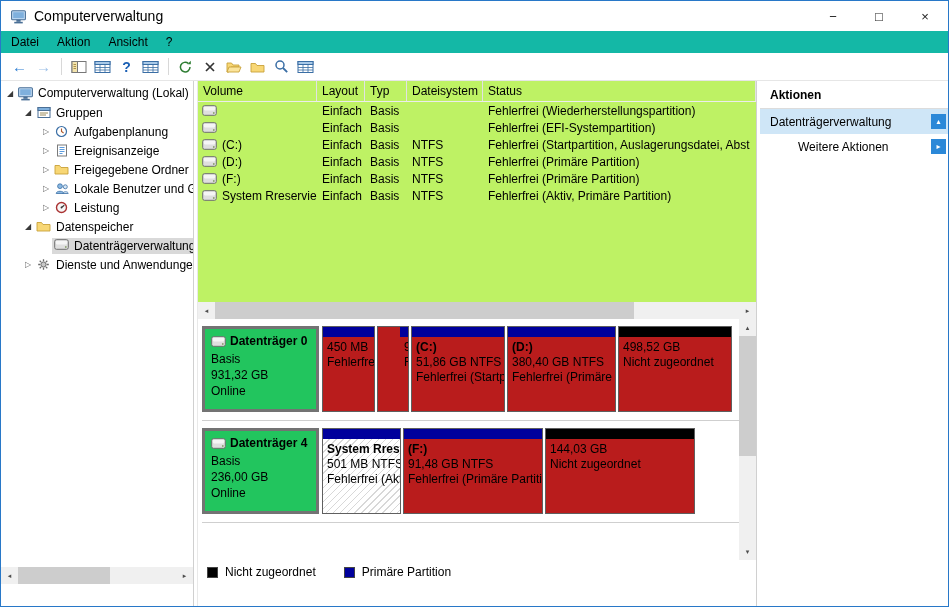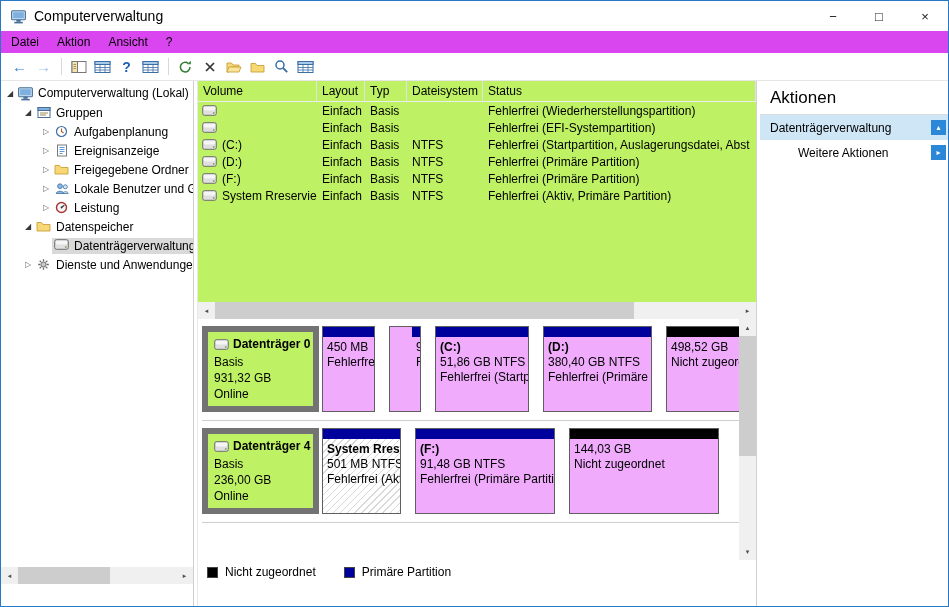--- a/index.html
+++ b/index.html
@@ -7,21 +7,21 @@
   .window{width:949px;height:607px;border:1px solid #2878c8;background:#fff;display:flex;flex-direction:column;overflow:hidden}
 
   
   .titlebar{height:30px;flex:0 0 auto;display:flex;align-items:center;padding-left:9px;background:#fff}
   .title-icon{width:18px;height:16px;margin-right:6px;display:inline-flex;align-items:center}
   .title-text{font-size:14px}
   .win-controls{margin-left:auto;align-self:stretch;display:flex}
   .win-btn{width:46px;display:flex;align-items:center;justify-content:center;font-size:13px;color:#1a1a1a}
 
   
-  .menubar{height:22px;flex:0 0 auto;display:flex;align-items:center;padding-left:1px;background:#d946ef}
+  .menubar{height:22px;flex:0 0 auto;display:flex;align-items:center;padding-left:1px;background:#14b8a6}
   .menu-item{padding:3px 9px;font-size:12px}
   .toolbar{height:28px;flex:0 0 auto;display:flex;align-items:center;padding-left:7px;border-bottom:1px solid #e6e6e6;background:#fff}
   .tb-icon{width:23px;height:23px;display:flex;align-items:center;justify-content:center;margin-right:1px}
   .tb-sep{width:1px;height:17px;background:#d8d8d8;margin:0 5px}
   .tb-g{font-weight:bold;font-size:15px;line-height:1}
 
   
   .content{flex:1;display:flex;min-height:0;gap:3px;background:#fff}
   .tree-panel{width:193px;flex:0 0 auto;border-right:1px solid #d0d0d0;display:flex;flex-direction:column;min-height:0}
   .main-panel{flex:1;min-width:0;display:flex;flex-direction:column;border-left:1px solid #e9e9e9;border-right:1px solid #d0d0d0}
@@ -53,38 +53,38 @@
   .vol-hcell{display:flex;align-items:center;padding-left:5px;border-right:1px solid #e2e2e2;overflow:hidden;white-space:nowrap}
   .vol-row{display:grid;grid-template-columns:119px 48px 42px 76px 1fr;height:17px;align-items:center}
   .vol-cell{padding-left:5px;overflow:hidden;white-space:nowrap}
   .vol-cell.first{display:flex;align-items:center;gap:5px;padding-left:4px}
   .row-icon{display:inline-flex;flex:0 0 auto}
 
   
   .disk-wrap{flex:1;display:flex;min-height:0}
   .disk-area{flex:1;min-width:0;padding:7px 0 0 4px;overflow:hidden;background:#fff}
   .disk-row{display:flex;align-items:flex-start;padding-bottom:8px;margin-bottom:7px;border-bottom:1px solid #cfcfcf}
-  .disk-head{width:117px;height:86px;flex:0 0 auto;border:6px solid #737373;background:#bef264;padding:4px 6px;margin-right:3px;overflow:hidden}
+  .disk-head{width:117px;height:86px;flex:0 0 auto;border:3px solid #737373;background:#22c55e;padding:4px 6px;margin-right:3px;overflow:hidden}
   .disk-head .dname{display:flex;align-items:center;gap:4px;font-weight:bold;margin-bottom:2px}
   .disk-head>div{line-height:16px;font-size:12px;white-space:nowrap}
   .dicon{display:inline-flex}
-  .part{height:86px;flex:0 0 auto;border:1px solid #5f5f5f;background:#f0abfc;display:flex;flex-direction:column;margin-right:14px;overflow:hidden}
+  .part{height:86px;flex:0 0 auto;border:1px solid #5f5f5f;background:#b91c1c;display:flex;flex-direction:column;margin-right:2px;overflow:hidden}
   .band{height:10px;flex:0 0 auto}
   .p-body{flex:1;padding:3px 4px 0;white-space:nowrap;overflow:hidden}
   .p-body div{line-height:15px;font-size:12px}
   .p-label{font-weight:bold}
   .part.hatch .p-body{background:repeating-linear-gradient(135deg,#ffffff 0px,#ffffff 4px,#d8d8d8 4px,#d8d8d8 5px)}
 
   
   .legend{height:24px;flex:0 0 auto;display:flex;align-items:center;gap:28px;padding-left:9px;background:#fff}
   .leg-item{display:flex;align-items:center;gap:7px}
   .leg-swatch{width:11px;height:11px;border:1px solid #444;display:inline-block}
 
   
-  .actions-title{font-weight:normal;padding:7px 10px 6px;border-bottom:1px solid #dcdcdc;font-size:17px}
+  .actions-title{font-weight:bold;padding:7px 10px 6px;border-bottom:1px solid #dcdcdc;font-size:12px}
   .action-row{height:25px;display:flex;align-items:center;padding-left:10px;font-size:12px}
   .action-row.selected{background:#cfe6f7}
   .action-row.sub{padding-left:38px}
   .arrow-box{margin-left:auto;margin-right:2px;width:15px;height:15px;background:#2b88d8;color:#fff;display:flex;align-items:center;justify-content:center;font-size:8px;flex:0 0 auto}
 </style>
 </head>
 <body>
 
 <div class="window">
   <div class="titlebar">

